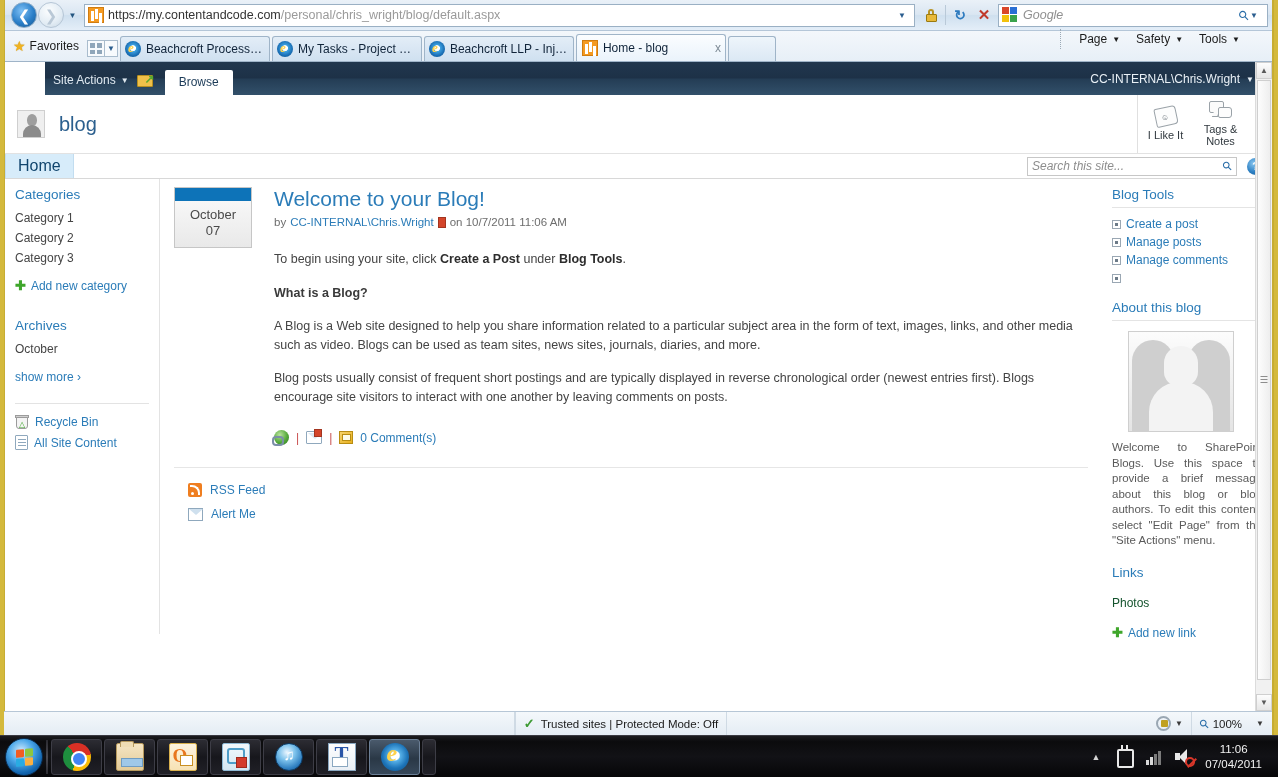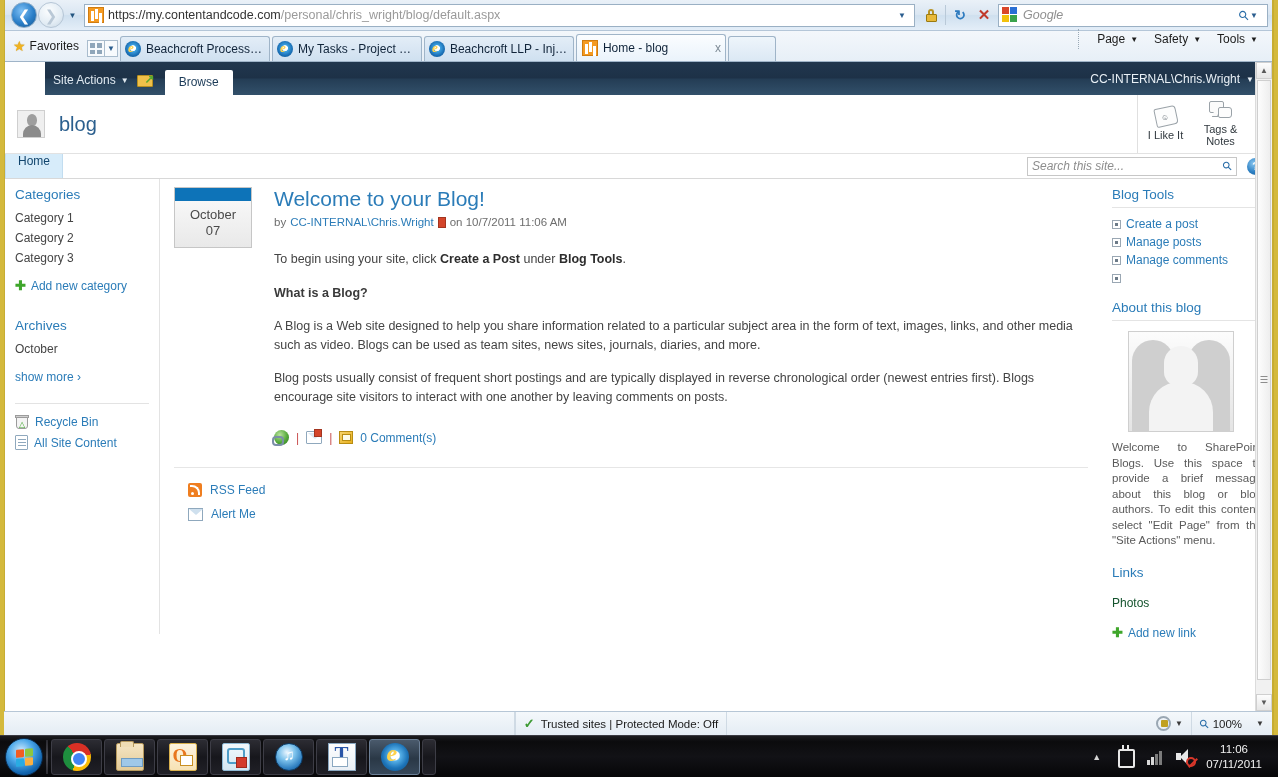--- a/index.html
+++ b/index.html
@@ -155,21 +155,21 @@
     position:relative; overflow:hidden;
   }
   .ie-e::after{content:"e";position:absolute;left:3px;top:-1px;color:#ffd24a;font-size:13px;font-style:italic;font-weight:bold;font-family:"Liberation Serif",serif;}
   .tab .tlabel { overflow:hidden; text-overflow:ellipsis; flex:1 1 auto; }
   .tab .tclose { color:#7e8b96; font-size:12px; padding-left:6px; }
   .tab-new {
     width:48px;height:25px;margin-left:2px;
     background: linear-gradient(to bottom,#eef5fb 0%, #dbe8f4 100%);
     border:1px solid #9fb4c8;border-bottom:none;border-radius:3px 3px 0 0;
   }
-  .tabs-right { margin-left:auto; display:flex; align-items:center; height:44px; padding-right:6px; }
+  .tabs-right { margin-left:auto; display:flex; align-items:center; height:44px; padding-right:24px; }
   .dotted-sep { width:1px; height:20px; border-left:1px dotted #9aa9b6; margin-right:10px; }
   .tr-item { font-size:12px; color:#1b1b1b; padding:0 8px; display:flex; align-items:center; gap:5px;}
   .tr-item .c { font-size:8px; color:#1b1b1b; }
 
   
   .viewport {
     position: absolute; left:0; top:62px; right:0; bottom:24px;
     background:#fff; overflow:hidden;
   }
 
@@ -229,22 +229,22 @@
   .tags-ico .b1{position:absolute;left:0;top:0;width:15px;height:12px;background:#fbfbfb;border:1px solid #9aa2a8;border-radius:2px;}
   .tags-ico .b1::after{content:"";position:absolute;left:3px;bottom:-5px;width:5px;height:5px;background:#fbfbfb;border-right:1px solid #9aa2a8;border-bottom:1px solid #9aa2a8;transform:skewX(-20deg);}
   .tags-ico .b2{position:absolute;left:9px;top:6px;width:14px;height:11px;background:#fdfdfd;border:1px solid #9aa2a8;border-radius:2px 3px 3px 2px;}
 
   
   .sp-navband {
     height: 26px; border-top:1px solid #e2e2e2; border-bottom:1px solid #d8d8d8;
     display:flex; align-items:stretch; background:#fff;
   }
   .nav-home {
-    background:#d7ecfa; color:#11456d; font-size:12px;
-    display:flex;align-items:flex-start;padding:0 12px;
+    background:#d7ecfa; color:#11456d; font-size:16px;
+    display:flex;align-items:center;padding:0 12px;
     border-right:1px solid #c2ddf0; border-left:1px solid #c2ddf0;
   }
   .navband-right { margin-left:auto; display:flex; align-items:center; padding-right:8px; gap:6px;}
   .sp-search {
     width: 210px; height: 19px; border:1px solid #c7c7c7; background:#fff;
     display:flex;align-items:center;padding:0 4px;
   }
   .sp-search .ph { flex:1 1 auto; color:#8d8d8d; font-style:italic; font-size:12px; }
   .help-ico {
     width:17px;height:17px;border-radius:50%;
@@ -787,17 +787,17 @@
           <i class="n1"></i>
           <i class="n2"></i>
           <i class="n3"></i>
           <i class="n4"></i>
         </span>
       <span class="tray-ico ic-vol">
           <span class="vol-mute"></span>
         </span>
       <span class="clock">
         <span>11:06</span><br>
-        <span>07/11/2011</span>
+        <span>07/04/2011</span>
       </span>
     </div>
   </div>
 </div>
 
 </body></html>

